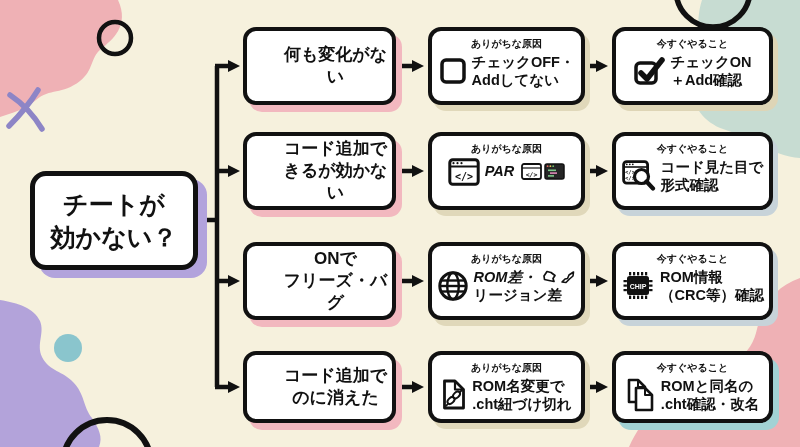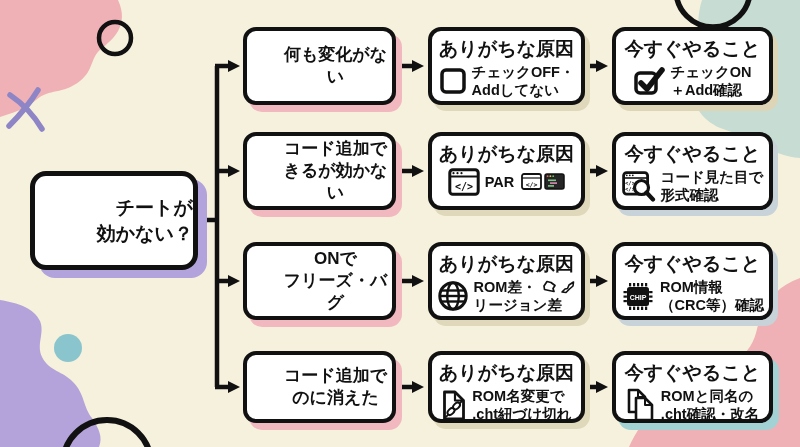--- a/index.html
+++ b/index.html
@@ -7,34 +7,34 @@
     position:relative;width:800px;height:447px;background:#f6f1dd;overflow:hidden;
     font-family:"Liberation Sans","DejaVu Sans",sans-serif;color:#111;
   }
   .layer{position:absolute;left:0;top:0;width:800px;height:447px;}
   .box{
     position:absolute;background:#fff;border:4px solid #111;border-radius:13px;
     box-sizing:border-box;display:flex;flex-direction:column;align-items:center;justify-content:center;
   }
   .root-box{
     left:30px;top:171px;width:168px;height:99px;border-width:5px;border-radius:16px;
-    box-shadow:9px 8px 0 0 #b2a3dc;font-size:19px;font-weight:900;line-height:1.32;text-align:center;align-items:flex-end;
+    box-shadow:9px 8px 0 0 #b2a3dc;font-size:25px;font-weight:900;line-height:1.32;text-align:center;
   }
   .symptom{left:243px;width:153px;height:78px;font-size:17px;font-weight:800;
     line-height:1.3;text-align:center;box-shadow:6px 7px 0 0 #f2b8bf;padding-left:32px;}
   .cause{left:428px;width:157px;height:78px;box-shadow:5px 6px 0 0 #e0d8ba;justify-content:flex-start;padding-top:7px;}
   .action{left:612px;width:161px;height:78px;box-shadow:5px 6px 0 0 #ded5b6;justify-content:flex-start;padding-top:7px;}
   .r1{top:27px}.r2{top:132px}.r3{top:242px}.r4{top:351px;height:72px}
   .sh-blue{box-shadow:5px 6px 0 0 #c7d3d9;}
   .sh-teal{box-shadow:6px 7px 0 0 #a2d2d4;}
-  .box-title{font-size:19px;font-weight:800;text-align:right;line-height:1.15;}
+  .box-title{font-size:10px;font-weight:800;text-align:right;line-height:1.15;}
   .box-body{display:flex;align-items:center;justify-content:center;gap:5px;margin-top:3px;width:100%;}
   .lines{display:flex;flex-direction:column;}
   .ln{font-size:14.5px;font-weight:800;line-height:1.26;white-space:nowrap;}
-  .ln-with-icons{display:flex;align-items:center;gap:2px;}
+  .ln-with-icons{display:flex;align-items:center;gap:2px;font-style:italic;}
   .icon{flex:0 0 auto;display:block;}
   svg text{font-family:"DejaVu Sans Mono","Liberation Mono",monospace;font-weight:bold;fill:#111;}
   svg text.wh{fill:#fff;font-family:"Liberation Sans","DejaVu Sans",sans-serif;}
 </style>
 </head>
 <body>
 
 <div class="canvas">
 
   <svg class="layer" viewBox="0 0 800 447">

